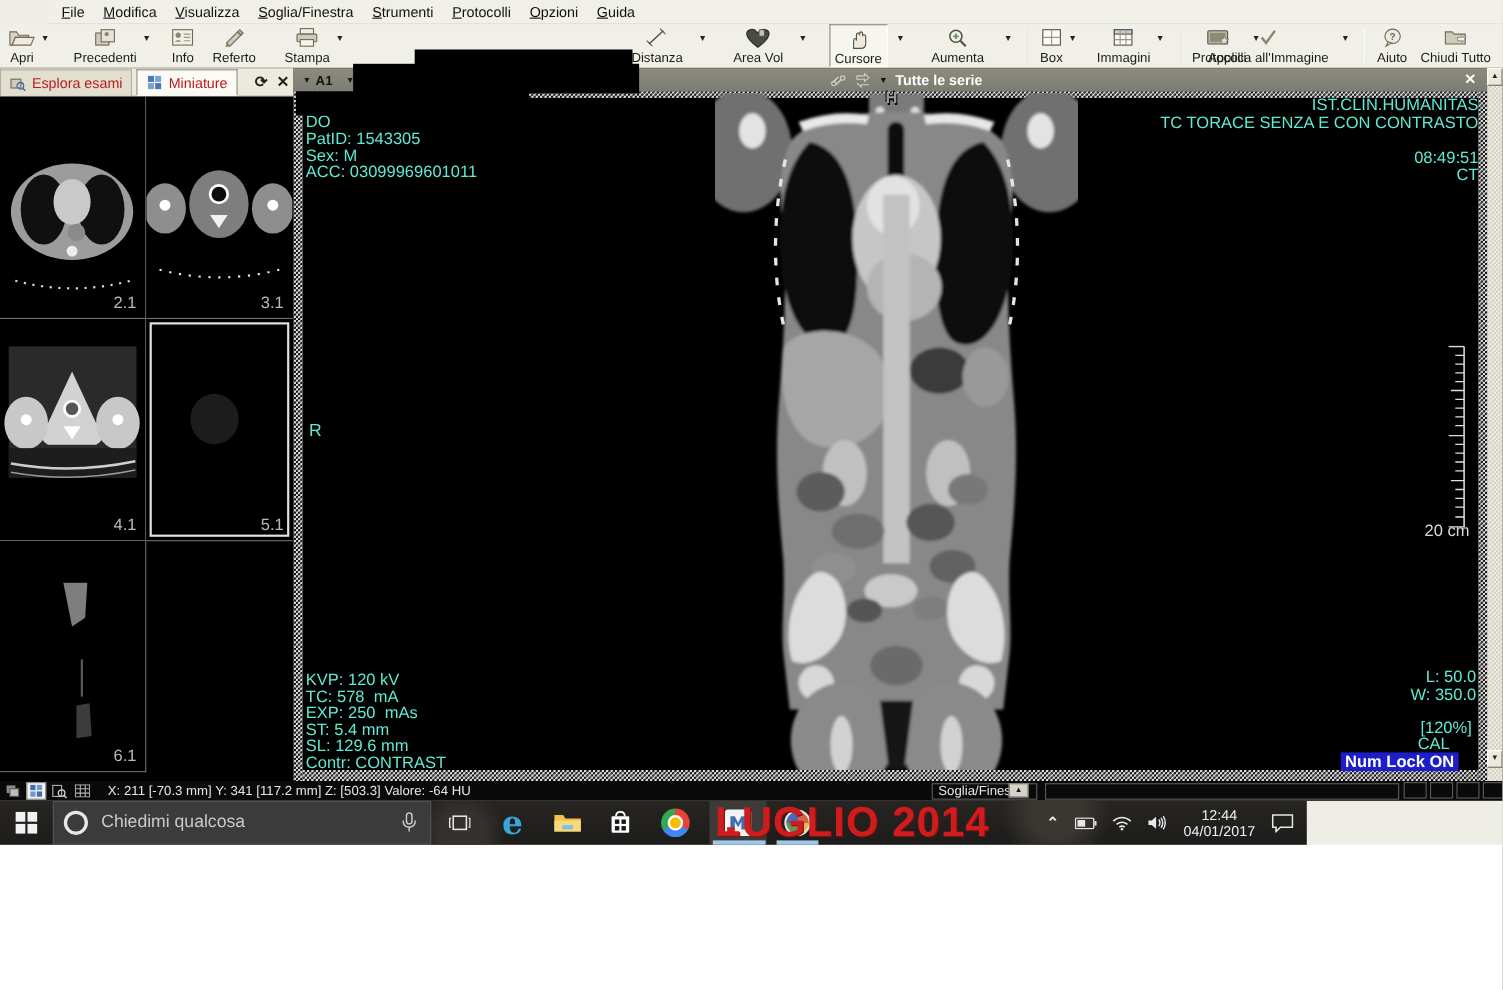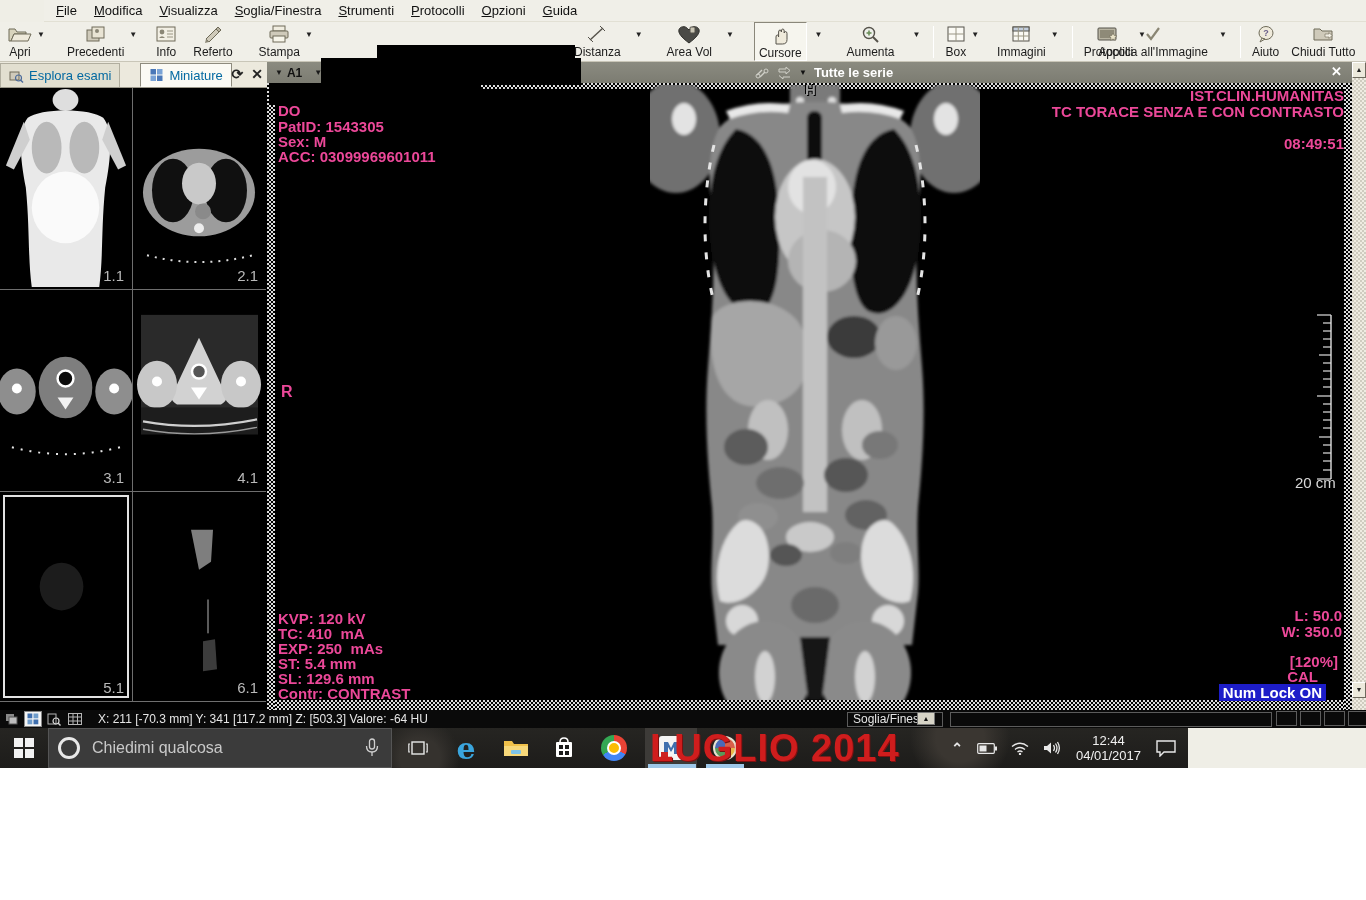--- a/index.html
+++ b/index.html
@@ -19,23 +19,23 @@
   .titem { position:relative; display:flex; flex-direction:column; align-items:center; padding:2px 4px 0 4px; }
   .tico { height:20px; display:flex; align-items:center; justify-content:center; }
   .tlabel { font-size:12px; color:#1c1c1c; margin-top:1px; white-space:nowrap; }
   .tcaret { font-size:8px; color:#222; margin:8px 6px 0 1px; }
   .tsep { width:1px; height:32px; background:#b9b6a8; margin:4px 7px 0 7px; border-right:1px solid #fff; }
   .titem.pressed { border:1px solid; border-color:#8a877a #ffffff #ffffff #8a877a; background:#f6f5ee; }
 
   
   #leftpanel { position:absolute; left:0; top:62px; width:267px; height:648px; background:#101010; }
   #tabbar { position:absolute; left:0; top:0; width:267px; height:26px; background:#ece9dd; display:flex; align-items:flex-end; border-bottom:1px solid #9a978a; }
-  .tab { display:flex; align-items:center; gap:5px; font-size:13px; color:#0369a1; padding:4px 8px; height:24px; }
+  .tab { display:flex; align-items:center; gap:5px; font-size:13px; color:#b91c1c; padding:4px 8px; height:24px; }
   .tab.inactive { background:#e2dfd0; border:1px solid #b1ae9f; border-bottom:none; }
-  .tab.active { background:#fbfaf4; border:1px solid #8e8b7e; border-bottom:1px solid #fbfaf4; margin-left:20px; }
+  .tab.active { background:#fbfaf4; border:1px solid #8e8b7e; border-bottom:1px solid #fbfaf4; margin-left:4px; }
   #tabtools { position:absolute; right:4px; top:4px; display:flex; gap:8px; }
   .tabtool { font-size:14px; color:#222; font-weight:bold; line-height:16px; }
 
   #thumbs { position:absolute; left:0; top:26px; width:267px; height:622px; background:#000; display:grid; grid-template-columns:133px 133px; grid-template-rows:202px 202px 210px; }
   .thumb { position:relative; border-right:1px solid #6e6e6e; border-bottom:1px solid #6e6e6e; background:#000; overflow:hidden; }
   .thumb:nth-child(2n) { border-right:none; }
   .thumb .tnum { position:absolute; right:8px; bottom:5px; font-size:15px; color:#b9b9b9; }
   .thumb.selected::after { content:""; position:absolute; inset:3px; border:2px solid #e3e3e3; }
   .thumb svg { position:absolute; inset:0; width:100%; height:100%; }
 
@@ -59,21 +59,21 @@
   #chk-right { position:absolute; left:1077px; top:21px; width:8px; height:627px; }
   #chk-bot   { position:absolute; left:8px; top:638px; width:1069px; height:10px; }
 
   
   #vscroll { position:absolute; right:0; top:0; width:14px; height:648px; background-color:#efece2;
     background-image:linear-gradient(45deg,#cfccc0 25%,transparent 25%,transparent 75%,#cfccc0 75%),linear-gradient(45deg,#cfccc0 25%,transparent 25%,transparent 75%,#cfccc0 75%);
     background-size:4px 4px; background-position:0 0,2px 2px; }
   .sbtn { position:absolute; left:0; width:14px; height:16px; background:#ece9dc; border:1px solid; border-color:#fff #6e6a5e #6e6a5e #fff; font-size:7px; text-align:center; line-height:14px; color:#222; }
 
   
-  .ovl { position:absolute; color:#ec4899; font-size:15px; line-height:15.5px; text-shadow:0 0 2px #000; white-space:pre;font-weight:bold; }
+  .ovl { position:absolute; color:#5eead4; font-size:15px; line-height:15.5px; text-shadow:0 0 2px #000; white-space:pre; }
   .ovl-r { text-align:right; }
   .redact { position:absolute; background:#000; }
 
   #numlock { position:absolute; background:#1d1dc9; color:#fff; font-weight:bold; font-size:15px; padding:0 4px; }
   #behind-numlock { position:absolute; color:#2a2ae0; font-size:14px; }
 
   #ruler { position:absolute; }
   #ruler-label { position:absolute; color:#d8d8d8; font-size:15px; }
 
   
@@ -319,32 +319,20 @@
           </svg>
         <span>Miniature</span>
       </div>
       <div id="tabtools">
         <span class="tabtool">⟳</span>
         <span class="tabtool">✕</span>
       </div>
     </div>
 
     <div id="thumbs">
-      <div class="thumb">
-        <svg viewBox="0 0 133 202" preserveAspectRatio="none">
-          <ellipse cx="66" cy="12" rx="13" ry="11" fill="#dedede"></ellipse>
-          <path d="M28 30 C40 20 92 20 104 30 C114 42 112 70 106 100 C102 140 104 170 100 200 L32 200 C28 170 30 140 26 100 C20 70 18 42 28 30 Z" fill="#e9e9e9"></path>
-          <path d="M24 34 L6 78 L14 82 L30 52 Z" fill="#cfcfcf"></path>
-          <path d="M109 34 L127 78 L119 82 L103 52 Z" fill="#cfcfcf"></path>
-          <ellipse cx="47" cy="60" rx="15" ry="26" fill="#b9b9b9"></ellipse>
-          <ellipse cx="85" cy="60" rx="15" ry="26" fill="#b9b9b9"></ellipse>
-          <ellipse cx="66" cy="120" rx="34" ry="36" fill="#fafafa"></ellipse>
-        </svg>
-        <span class="tnum">1.1</span>
-      </div>
       <div class="thumb">
         <svg viewBox="0 0 133 202" preserveAspectRatio="none">
           <ellipse cx="66" cy="105" rx="56" ry="44" fill="#9c9c9c"></ellipse>
           <ellipse cx="40" cy="103" rx="21" ry="32" fill="#101010"></ellipse>
           <ellipse cx="93" cy="103" rx="21" ry="32" fill="#101010"></ellipse>
           <ellipse cx="66" cy="96" rx="17" ry="21" fill="#c9c9c9"></ellipse>
           <circle cx="70" cy="124" r="8" fill="#8a8a8a"></circle>
           <circle cx="66" cy="141" r="5" fill="#ededed"></circle>
           <path d="M14 168 Q66 182 120 168" fill="none" stroke="#dcdcdc" stroke-width="2" stroke-dasharray="2 6"></path>
         </svg>
@@ -482,23 +470,24 @@
     <span class="ovl" style="left:14px; top:322px; font-size:16px;">R</span>
 
     <div class="ovl" style="left:11px; top:41px;">DOB:</div>
     <div class="ovl" style="left:11px; top:57px;">PatID: 1543305</div>
     <div class="ovl" style="left:11px; top:72px;">Sex: M</div>
     <div class="ovl" style="left:11px; top:87px;">ACC: 03099969601011</div>
 
     <div class="ovl ovl-r" style="right:22px; top:26px; width:420px;">IST.CLIN.HUMANITAS</div>
     <div class="ovl ovl-r" style="right:22px; top:42px; width:420px;">TC TORACE SENZA E CON CONTRASTO</div>
     <div class="ovl ovl-r" style="right:22px; top:74px; width:420px;">08:49:51</div>
+    <div class="ovl ovl-r" style="right:22px; top:90px; width:420px;">CT</div>
 
     <div class="ovl" style="left:11px; top:549px;">KVP: 120 kV</div>
-    <div class="ovl" style="left:11px; top:564px;">TC: 410  mA</div>
+    <div class="ovl" style="left:11px; top:564px;">TC: 578  mA</div>
     <div class="ovl" style="left:11px; top:579px;">EXP: 250  mAs</div>
     <div class="ovl" style="left:11px; top:594px;">ST: 5.4 mm</div>
     <div class="ovl" style="left:11px; top:609px;">SL: 129.6 mm</div>
     <div class="ovl" style="left:11px; top:624px;">Contr: CONTRAST</div>
 
     <div class="ovl ovl-r" style="right:24px; top:546px; width:200px;">L: 50.0</div>
     <div class="ovl ovl-r" style="right:24px; top:562px; width:200px;">W: 350.0</div>
     <div class="ovl ovl-r" style="right:28px; top:592px; width:200px;">[120%]</div>
     <div class="ovl ovl-r" style="right:48px; top:607px; width:200px;">CAL</div>
     <span id="behind-numlock" style="right:48px; top:624px;"></span>

